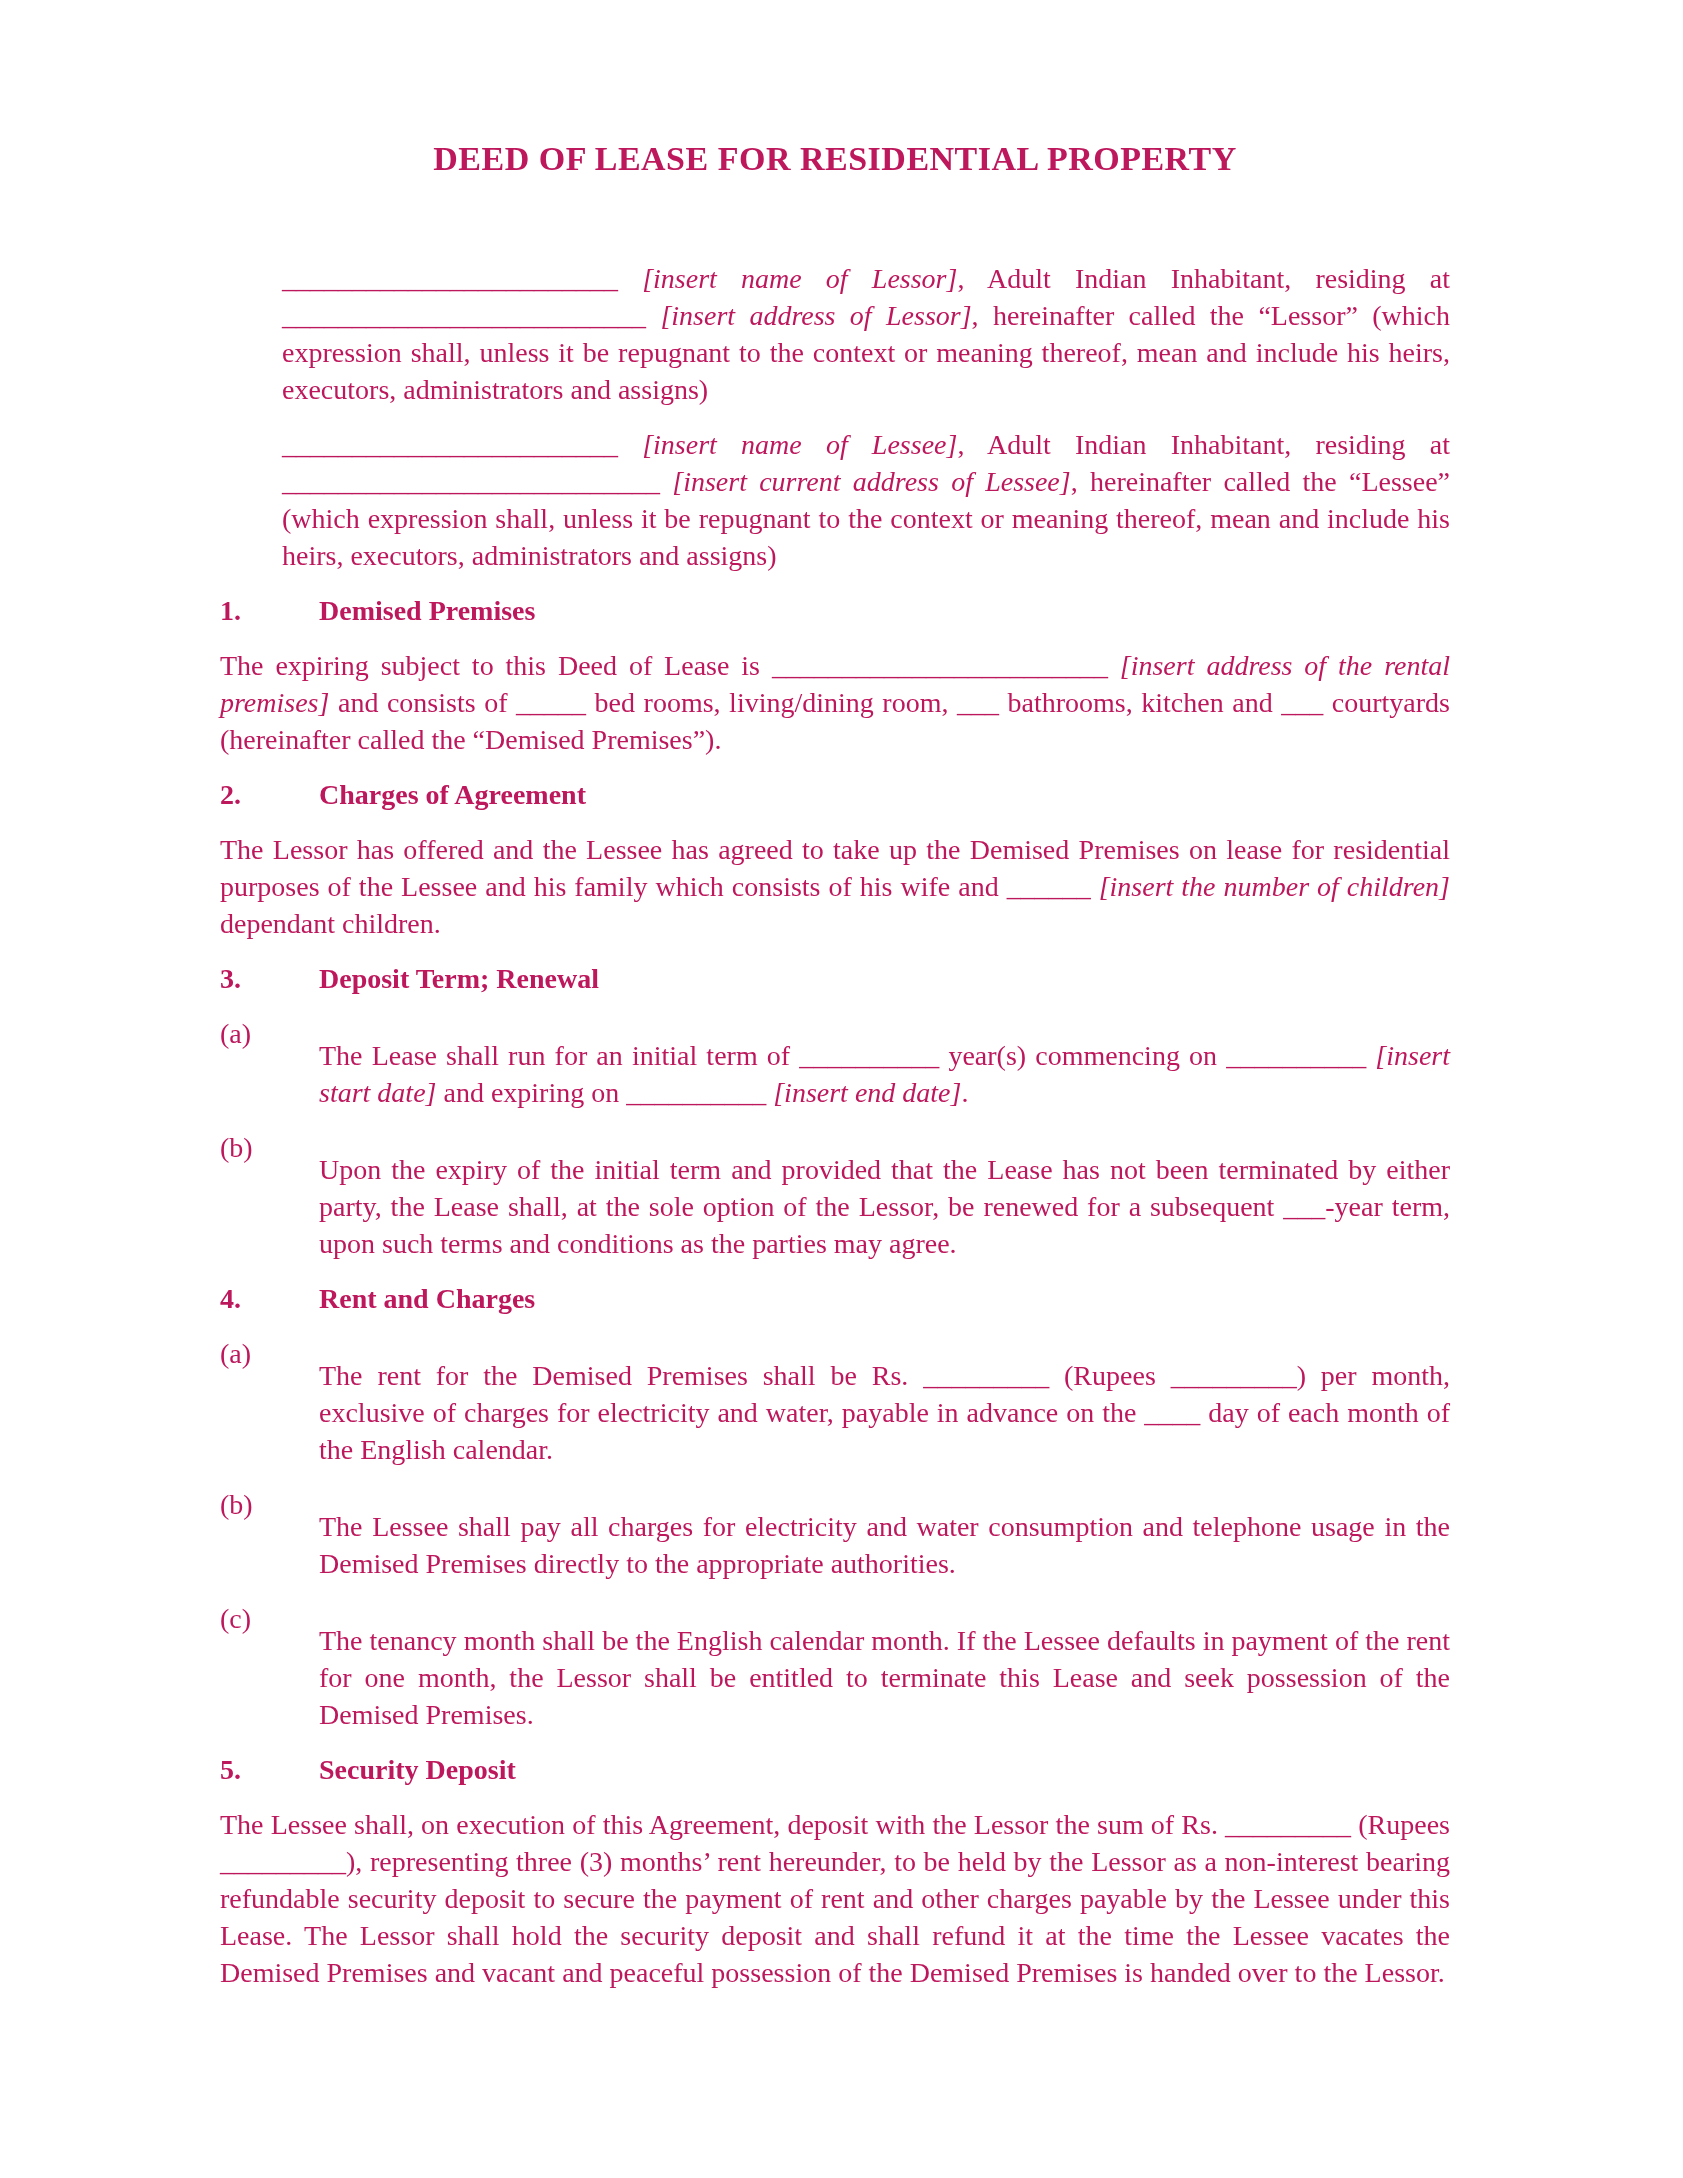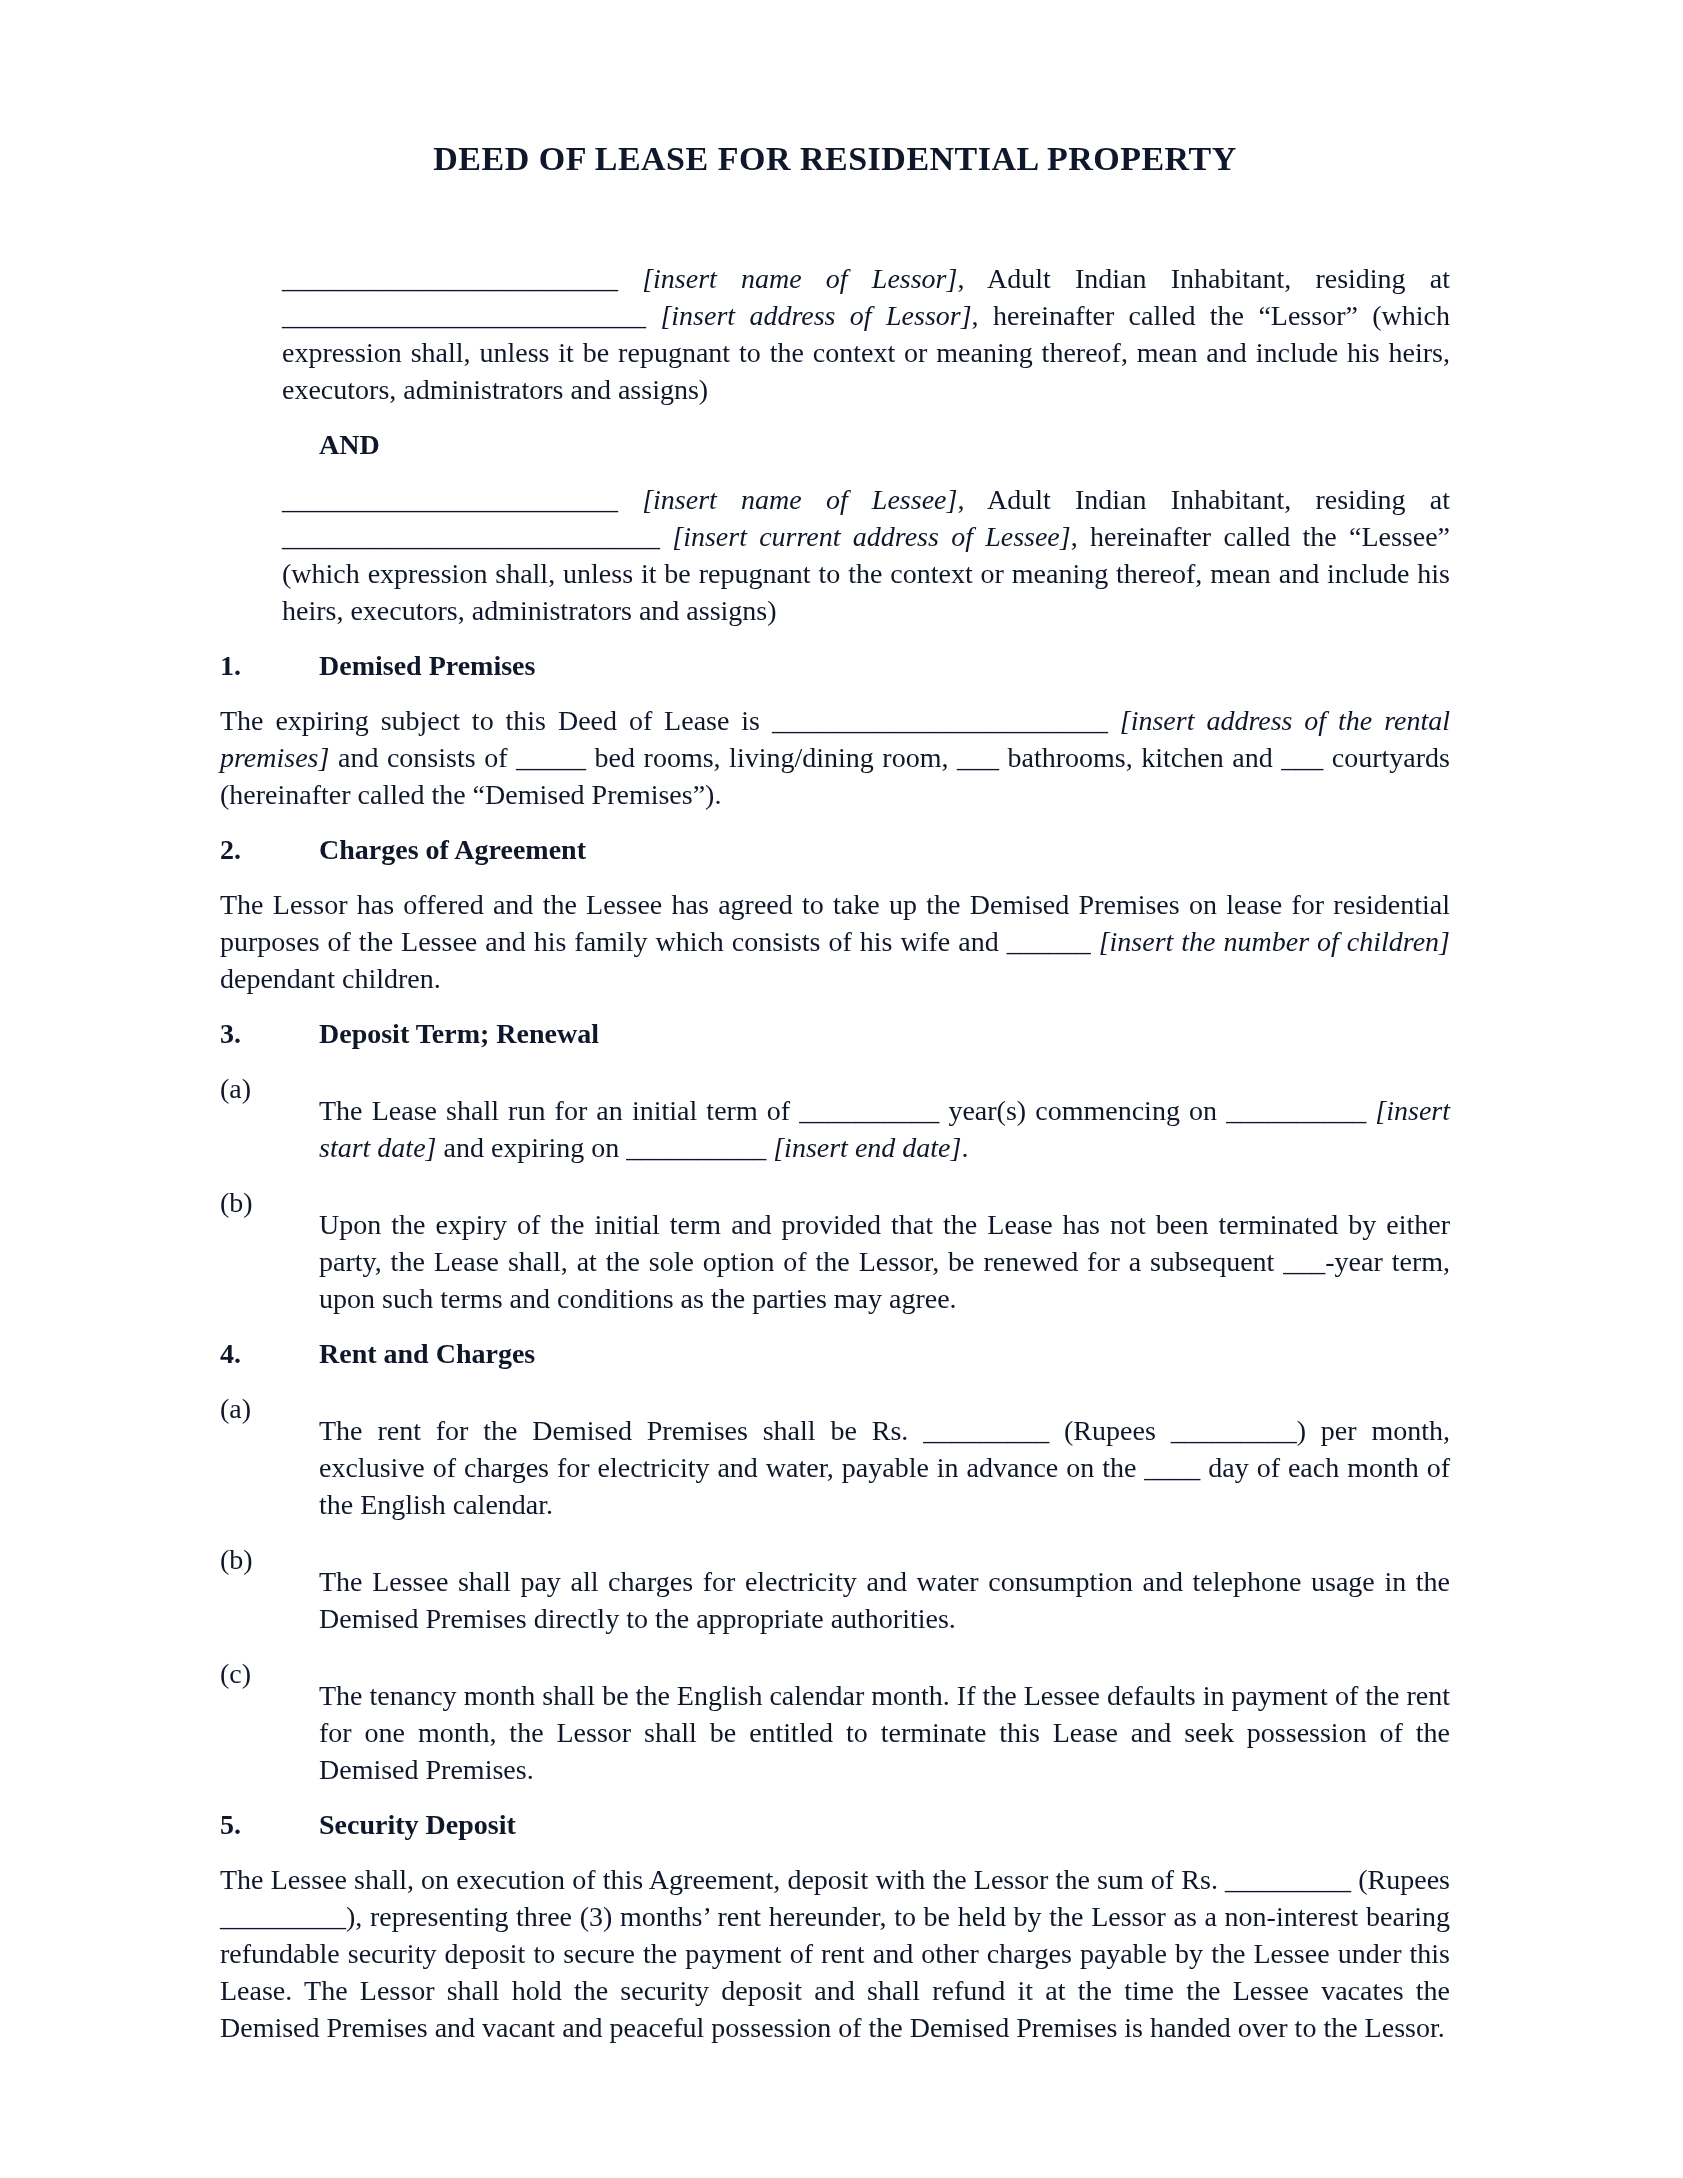--- a/index.html
+++ b/index.html
@@ -6,21 +6,21 @@
     margin: 0;
     padding: 0;
     background: #ffffff;
   }
   .page {
     position: relative;
     width: 1683px;
     height: 2178px;
     box-sizing: border-box;
     background: #ffffff;
-    color: #0f172a;
+    color: #be185d;
     padding: 137px 233px 0 220px;
     font-family: "Liberation Serif", "DejaVu Serif", serif;
     font-size: 28px;
     line-height: 37px;
     overflow: hidden;
   }
   .title {
     font-size: 34px;
     line-height: 44px;
     font-weight: bold;
@@ -73,21 +73,20 @@
     font-style: italic;
   }
 </style>
 </head>
 <body>
 
 <div class="page">
   <h1 class="title">DEED OF LEASE FOR RESIDENTIAL PROPERTY</h1>
   <div>
       <p class="para indent"><span>________________________ </span><span class="it">[insert name of Lessor]</span><span>, Adult Indian Inhabitant, residing at __________________________ </span><span class="it">[insert address of Lessor]</span><span>, hereinafter called the “Lessor” (which expression shall, unless it be repugnant to the context or meaning thereof, mean and include his heirs, executors, administrators and assigns)</span></p>
-      <p class="connector">AND</p>
       <p class="para indent"><span>________________________ </span><span class="it">[insert name of Lessee]</span><span>, Adult Indian Inhabitant, residing at ___________________________ </span><span class="it">[insert current address of Lessee]</span><span>, hereinafter called the “Lessee” (which expression shall, unless it be repugnant to the context or meaning thereof, mean and include his heirs, executors, administrators and assigns)</span></p>
       <div class="heading">
         <span class="hnum">1.</span>
         <span class="htext">Demised Premises</span>
       </div>
       <p class="para"><span>The expiring subject to this Deed of Lease is ________________________ </span><span class="it">[insert address of the rental premises]</span><span> and consists of _____ bed rooms, living/dining room, ___ bathrooms, kitchen and ___ courtyards (hereinafter called the “Demised Premises”).</span></p>
       <div class="heading">
         <span class="hnum">2.</span>
         <span class="htext">Charges of Agreement</span>
       </div>

